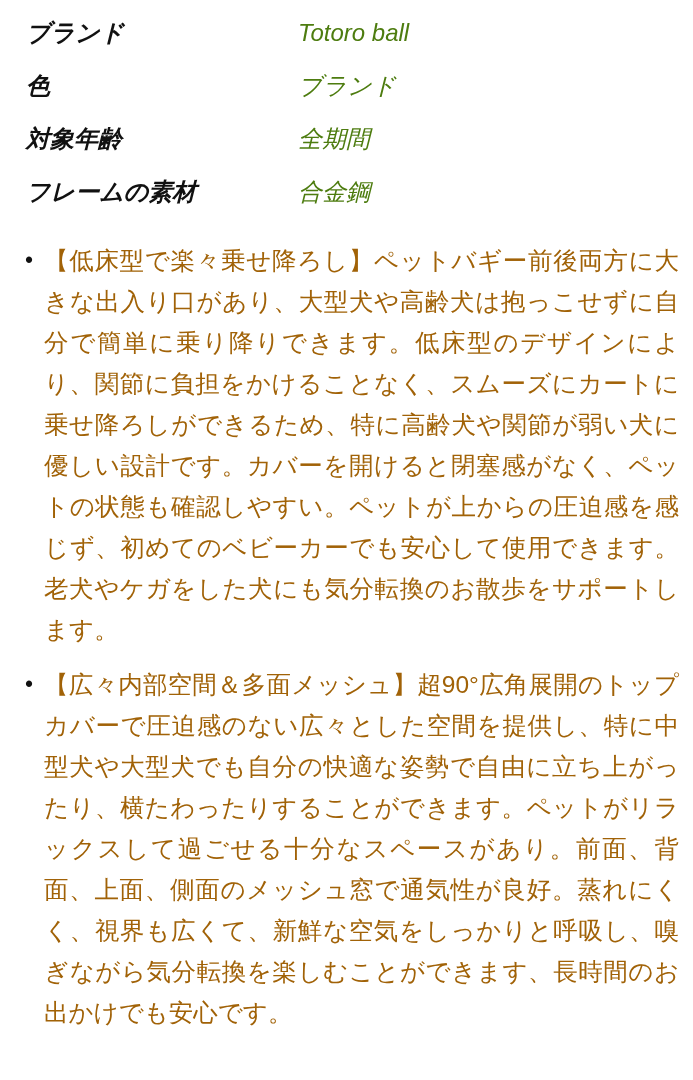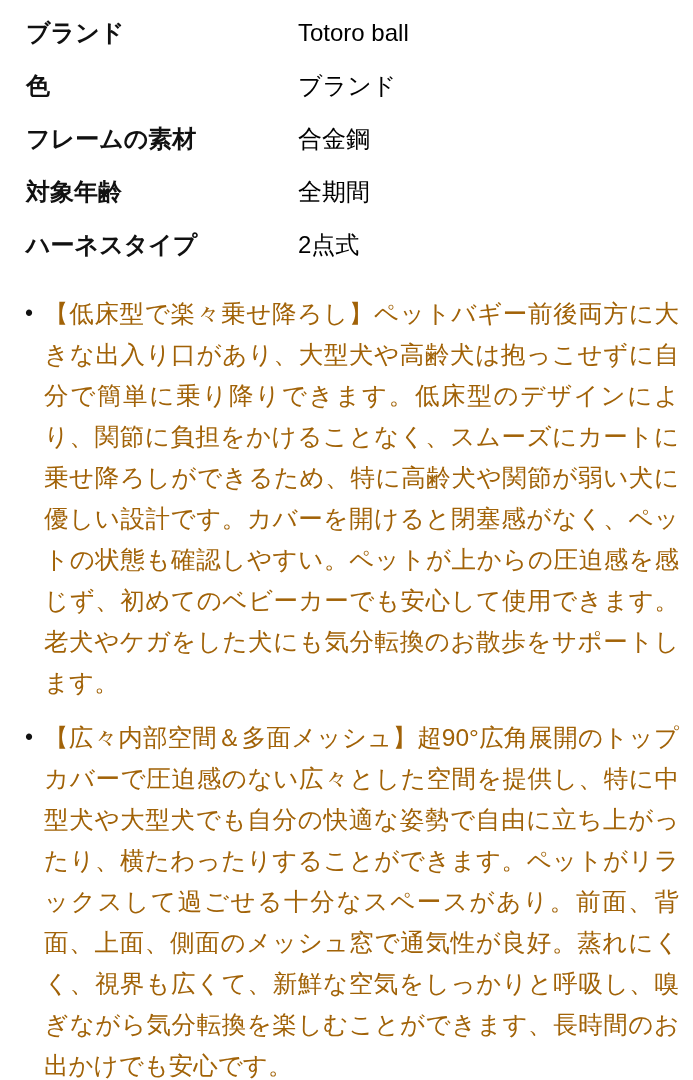--- a/index.html
+++ b/index.html
@@ -21,35 +21,36 @@
   }
 
   
   .spec-table {
     width: 100%;
     border-collapse: collapse;
     table-layout: fixed;
   }
   .spec-table tr {
     height: 53px;
+    font-style: italic;
   }
   .spec-label {
     width: 272px;
     font-size: 24px;
     font-weight: bold;
     color: #111111;
     padding: 0 0 0 12px;
     vertical-align: middle;
     white-space: nowrap;
     letter-spacing: 0px;
   }
   .spec-value {
     font-size: 24px;
     font-weight: normal;
-    color: #000000;
+    color: #4d7c0f;
     vertical-align: middle;
     padding: 0;
     letter-spacing: 0px;
   }
 
   
   .bullets {
     margin: 22px 0 0 0;
     padding: 0;
     list-style: none;
@@ -88,30 +89,26 @@
     <tbody>
       <tr>
         <td class="spec-label">ブランド</td>
         <td class="spec-value">Totoro ball</td>
       </tr>
       <tr>
         <td class="spec-label">色</td>
         <td class="spec-value">ブランド</td>
       </tr>
       <tr>
-        <td class="spec-label">フレームの素材</td>
-        <td class="spec-value">合金鋼</td>
-      </tr>
-      <tr>
         <td class="spec-label">対象年齢</td>
         <td class="spec-value">全期間</td>
       </tr>
       <tr>
-        <td class="spec-label">ハーネスタイプ</td>
-        <td class="spec-value">2点式</td>
+        <td class="spec-label">フレームの素材</td>
+        <td class="spec-value">合金鋼</td>
       </tr>
     </tbody>
   </table>
 
   <ul class="bullets">
     <li class="bullet-item">
       <span class="bullet-dot">•</span>
       <span class="bullet-text">【低床型で楽々乗せ降ろし】ペットバギー前後両方に大きな出入り口があり、大型犬や高齢犬は抱っこせずに自分で簡単に乗り降りできます。低床型のデザインにより、関節に負担をかけることなく、スムーズにカートに乗せ降ろしができるため、特に高齢犬や関節が弱い犬に優しい設計です。カバーを開けると閉塞感がなく、ペットの状態も確認しやすい。ペットが上からの圧迫感を感じず、初めてのベビーカーでも安心して使用できます。老犬やケガをした犬にも気分転換のお散歩をサポートします。</span>
     </li>
     <li class="bullet-item">

